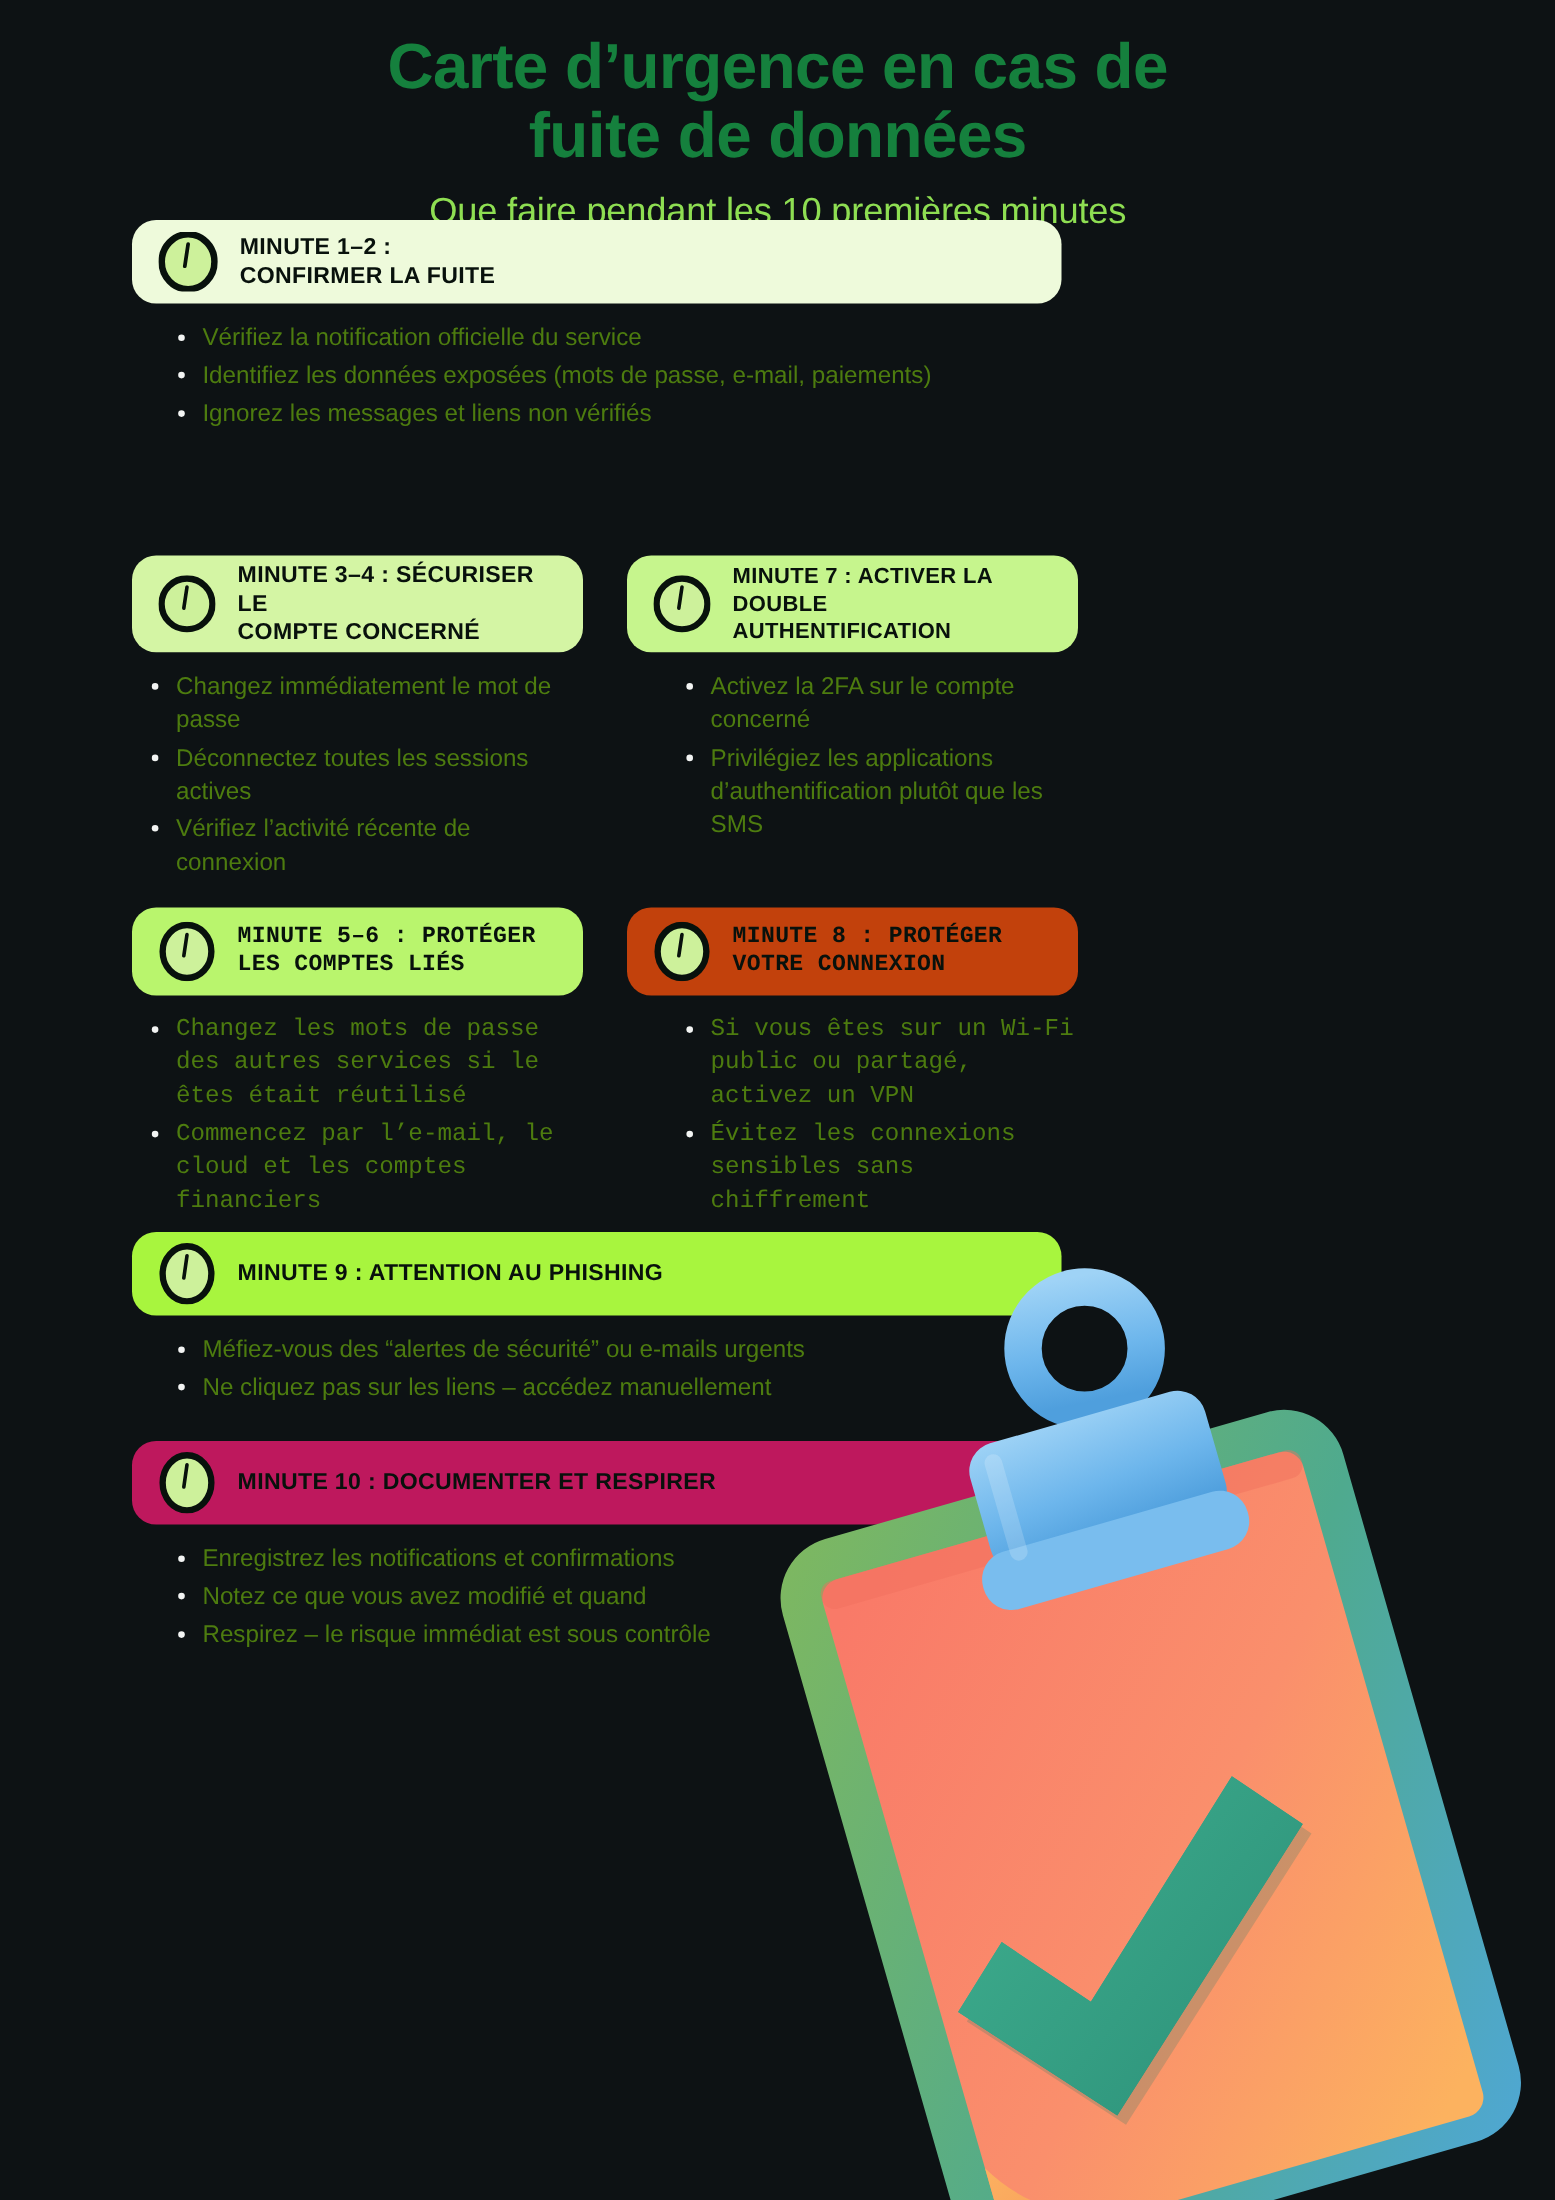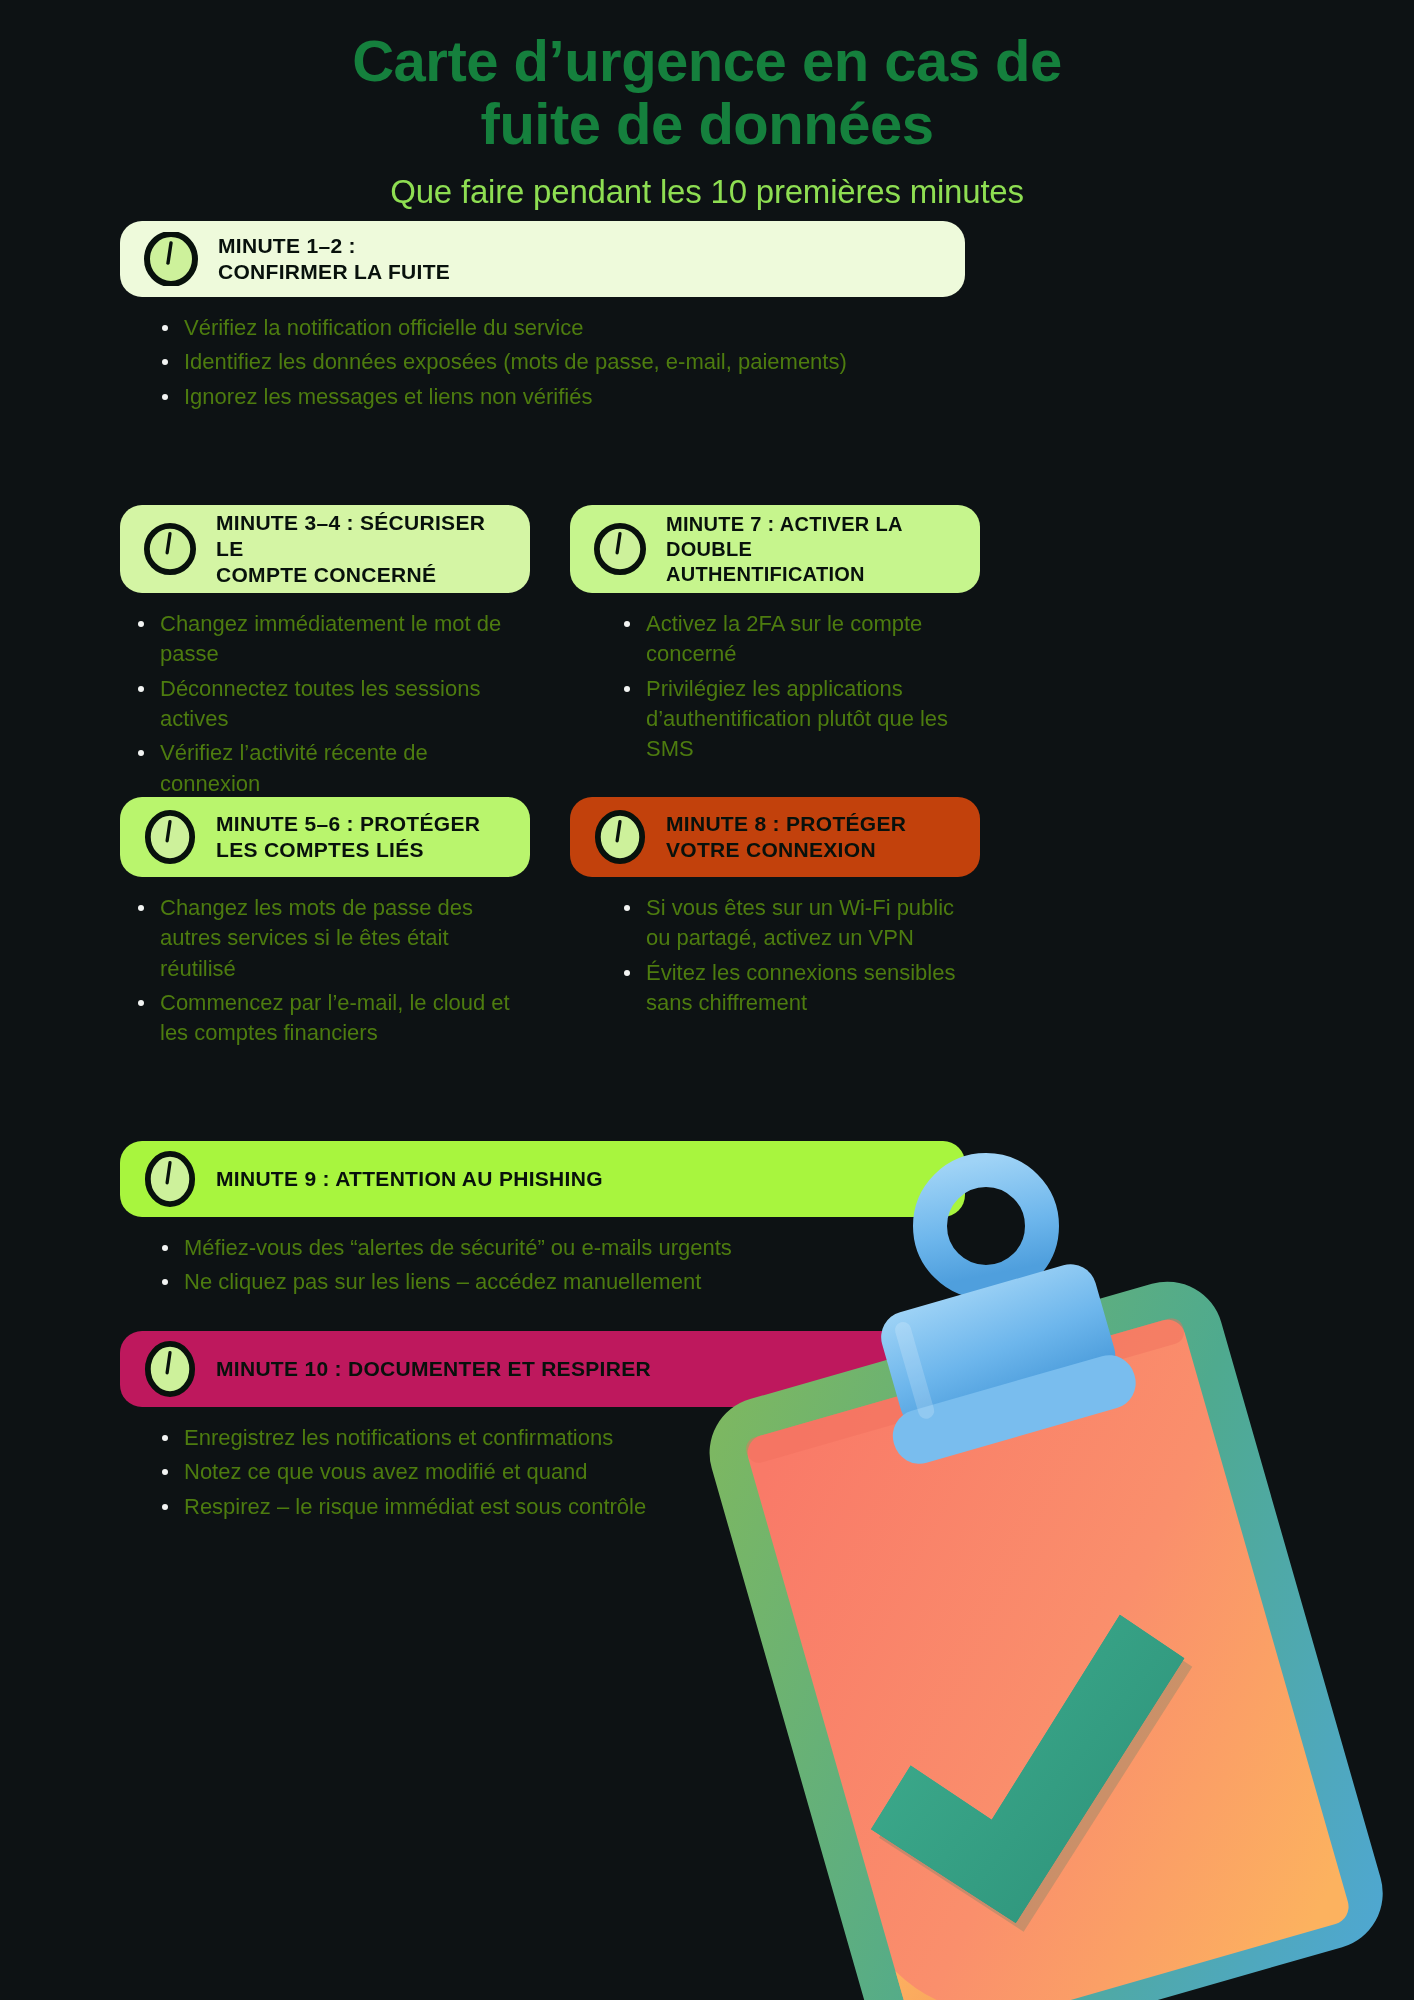--- a/index.html
+++ b/index.html
@@ -69,21 +69,21 @@
   ul.bul li:before{
     content:"";
     position:absolute;
     left:2px;top:12px;
     width:6px;height:6px;
     border-radius:50%;
     background:#f2f4f3;
   }
 
   
-  .sec-full{position:absolute;left:120px;width:845px;margin-top:21px;}
+  .sec-full{position:absolute;left:120px;width:845px;}
   .two-col{position:absolute;left:120px;width:860px;display:flex;gap:40px;}
   .col{width:410px;}
 
   
   .clock svg{display:block;}
 </style>
 </head>
 <body>
 
 <div class="page">
@@ -152,21 +152,21 @@
           <div>AUTHENTIFICATION</div>
         </div>
       </div>
       <ul class="bul" style="padding-left:52px;">
         <li>Activez la 2FA sur le compte concerné</li>
         <li>Privilégiez les applications d’authentification plutôt que les SMS</li>
       </ul>
     </div>
   </div>
 
-  <div class="two-col" style="top:797px;">
+  <div class="two-col" style="top:825px;font-family:Liberation Mono, monospace;">
 
     <div class="col">
       <div class="card-head" style="background:#b9f56d;height:80px;">
         <span class="clock">
           <svg width="52" height="54" viewBox="0 0 54 56">
             <ellipse cx="27" cy="28" rx="23" ry="25" fill="#cdf19b" stroke="#08110c" stroke-width="6"></ellipse>
             <path d="M27 12 L24 32" stroke="#08110c" stroke-width="3.4" fill="none" stroke-linecap="round"></path>
           </svg>
         </span>
         <div class="card-title">

